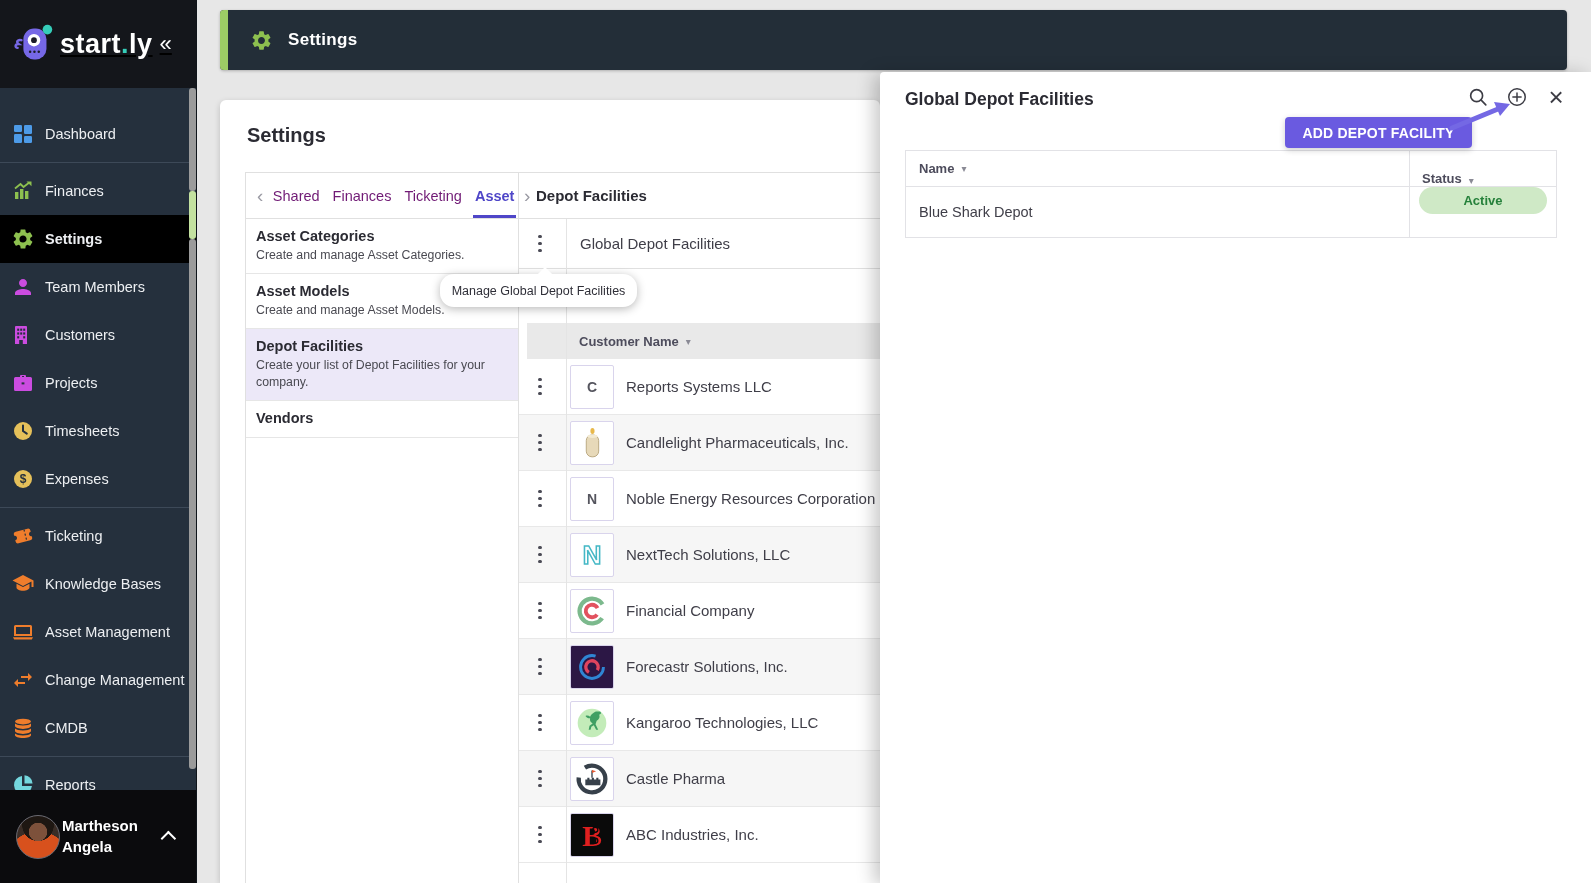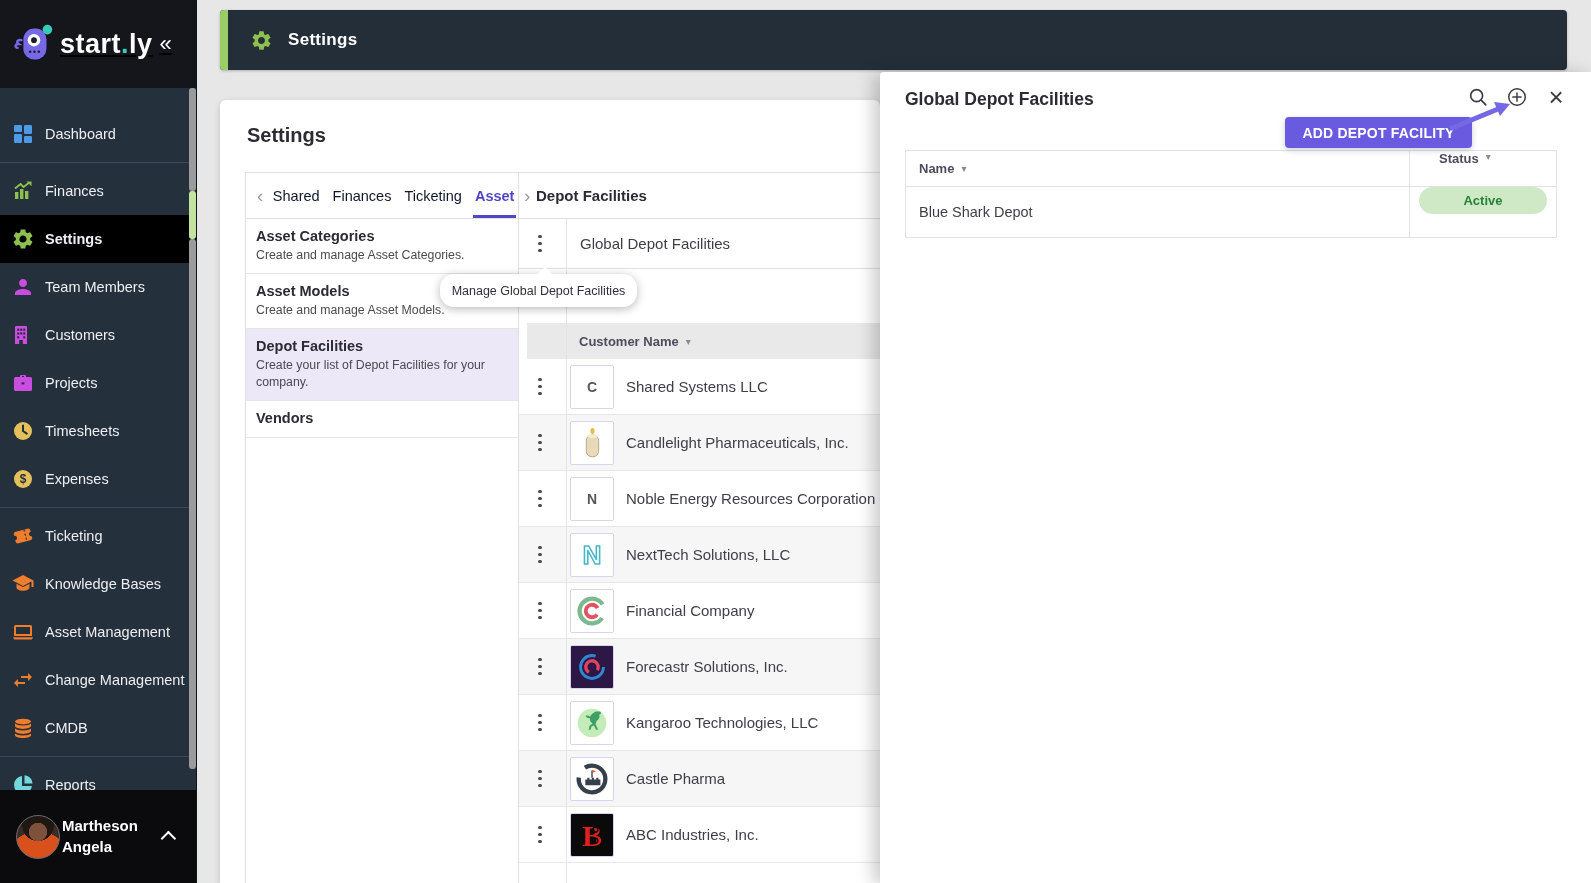--- a/index.html
+++ b/index.html
@@ -46,21 +46,21 @@
   .card { position:absolute; left:220px; top:100px; width:660px; height:783px; background:#fff; border-radius:6px 6px 0 0; box-shadow:0 2px 6px rgba(0,0,0,.18); }
   .page-title { position:absolute; left:27px; top:24px; font-size:20px; font-weight:bold; color:#2b2b33; }
   .grid { position:absolute; left:25px; top:72px; right:0; bottom:0; border-top:1px solid #e0e0e0; border-left:1px solid #e0e0e0; }
   .vline-1 { position:absolute; left:272px; top:0; bottom:0; width:1px; background:#e0e0e0; }
   .vline-2 { position:absolute; left:320px; top:46px; bottom:0; width:1px; background:#e4e4e4; }
   .grid-header { height:46px; border-bottom:1px solid #e0e0e0; display:flex; }
   .tabs-cell { width:272px; display:flex; align-items:center; padding:0 6px 0 8px; }
   .tab-chev { color:#9a9aa3; font-size:19px; padding:0 3px; cursor:pointer; line-height:1; }
   .tab-chev.next { margin-left:auto; }
   .tabs-wrap { display:flex; align-items:center; height:100%; }
-  .tab { position:relative; height:100%; display:flex; align-items:center; font-size:14.5px; color:#0f172a; margin:0 6.5px; cursor:pointer; white-space:nowrap; }
+  .tab { position:relative; height:100%; display:flex; align-items:center; font-size:14.5px; color:#701a75; margin:0 6.5px; cursor:pointer; white-space:nowrap; }
   .tab.active { color:#4f46c8; font-weight:bold; }
   .tab.active::after { content:""; position:absolute; left:-2px; right:-2px; bottom:0; height:3px; background:#4f46c8; }
   .section-cell { flex:1; display:flex; align-items:center; padding-left:18px; font-weight:bold; font-size:15px; color:#2b2b33; }
   .cats { position:absolute; left:0; top:46px; width:272px; }
   .cat { padding:8px 12px 9px 10px; border-bottom:1px solid #e6e6e6; cursor:pointer; }
   .cat-title { font-size:14.5px; font-weight:bold; color:#2b2b33; line-height:19px; }
   .cat-desc { font-size:12.3px; color:#4a4a52; line-height:17px; margin-top:1px; }
   .cat.selected { background:#ece8f8; }
   .global-row { position:absolute; left:273px; top:46px; right:0; height:50px; border-bottom:1px solid #e0e0e0; display:flex; align-items:center; }
   .kebab { width:14px; display:flex; flex-direction:column; align-items:center; cursor:pointer; }
@@ -90,21 +90,21 @@
   .panel-title { position:absolute; left:25px; top:17px; font-size:17.5px; font-weight:bold; color:#2b2b33; }
   .panel-icons { position:absolute; right:24px; top:14px; display:flex; gap:17px; align-items:center; }
   .picon { width:22px; height:22px; color:#3c3c44; cursor:pointer; display:flex; align-items:center; justify-content:center; }
   .picon svg { width:22px; height:22px; display:block; }
   .close-x { font-size:26px; color:#3c3c44; line-height:20px; }
   .callout { position:absolute; left:405px; top:45px; width:187px; height:31px; background:#6a5ae0; border-radius:4px; color:#fff; font-weight:bold; font-size:14px; display:flex; align-items:center; justify-content:center; letter-spacing:.2px; z-index:3; box-shadow:0 2px 6px rgba(0,0,0,.2); }
   .callout-arrow { position:absolute; left:560px; top:24px; width:80px; height:40px; z-index:3; }
   .ptable { position:absolute; left:25px; top:78px; width:652px; border:1px solid #e2e2e6; }
   .ptable-header { height:36px; display:flex; border-bottom:1px solid #e2e2e6; align-items:center; }
   .pcol-name { width:503px; padding-left:13px; display:flex; align-items:center; height:100%; }
-  .pcol-status { flex:1; border-left:1px solid #e2e2e6; padding-left:29px; display:flex; align-items:flex-start; height:100%; }
+  .pcol-status { flex:1; border-left:1px solid #e2e2e6; padding-left:12px; display:flex; align-items:flex-end; height:100%; }
   .ptable-row { height:50px; display:flex; }
   .pcell-name { width:503px; padding-left:13px; display:flex; align-items:center; font-size:14.5px; color:#3f3e48; }
   .pcell-status { flex:1; border-left:1px solid #e2e2e6; display:flex; justify-content:center; }
   .badge { width:128px; height:27px; border-radius:14px; background:#cfe9c6; color:#26813b; font-size:13px; font-weight:bold; display:flex; align-items:center; justify-content:center; }
 </style>
 </head>
 <body>
 
 <div class="screen">
 
@@ -344,21 +344,21 @@
 
       <div class="crow">
             <span class="kebab">
               <i></i>
               <i></i>
               <i></i>
             </span>
             <span class="logo-box">
               <span class="lg-letter">C</span>
             </span>
-            <span class="crow-name">Shared Systems LLC</span>
+            <span class="crow-name">Reports Systems LLC</span>
           </div>
           <div class="crow">
             <span class="kebab">
               <i></i>
               <i></i>
               <i></i>
             </span>
             <span class="logo-box">
               <svg viewBox="0 0 44 44">
                 <ellipse cx="22.5" cy="9.5" rx="2.2" ry="3.2" fill="#e8b84b"></ellipse>

